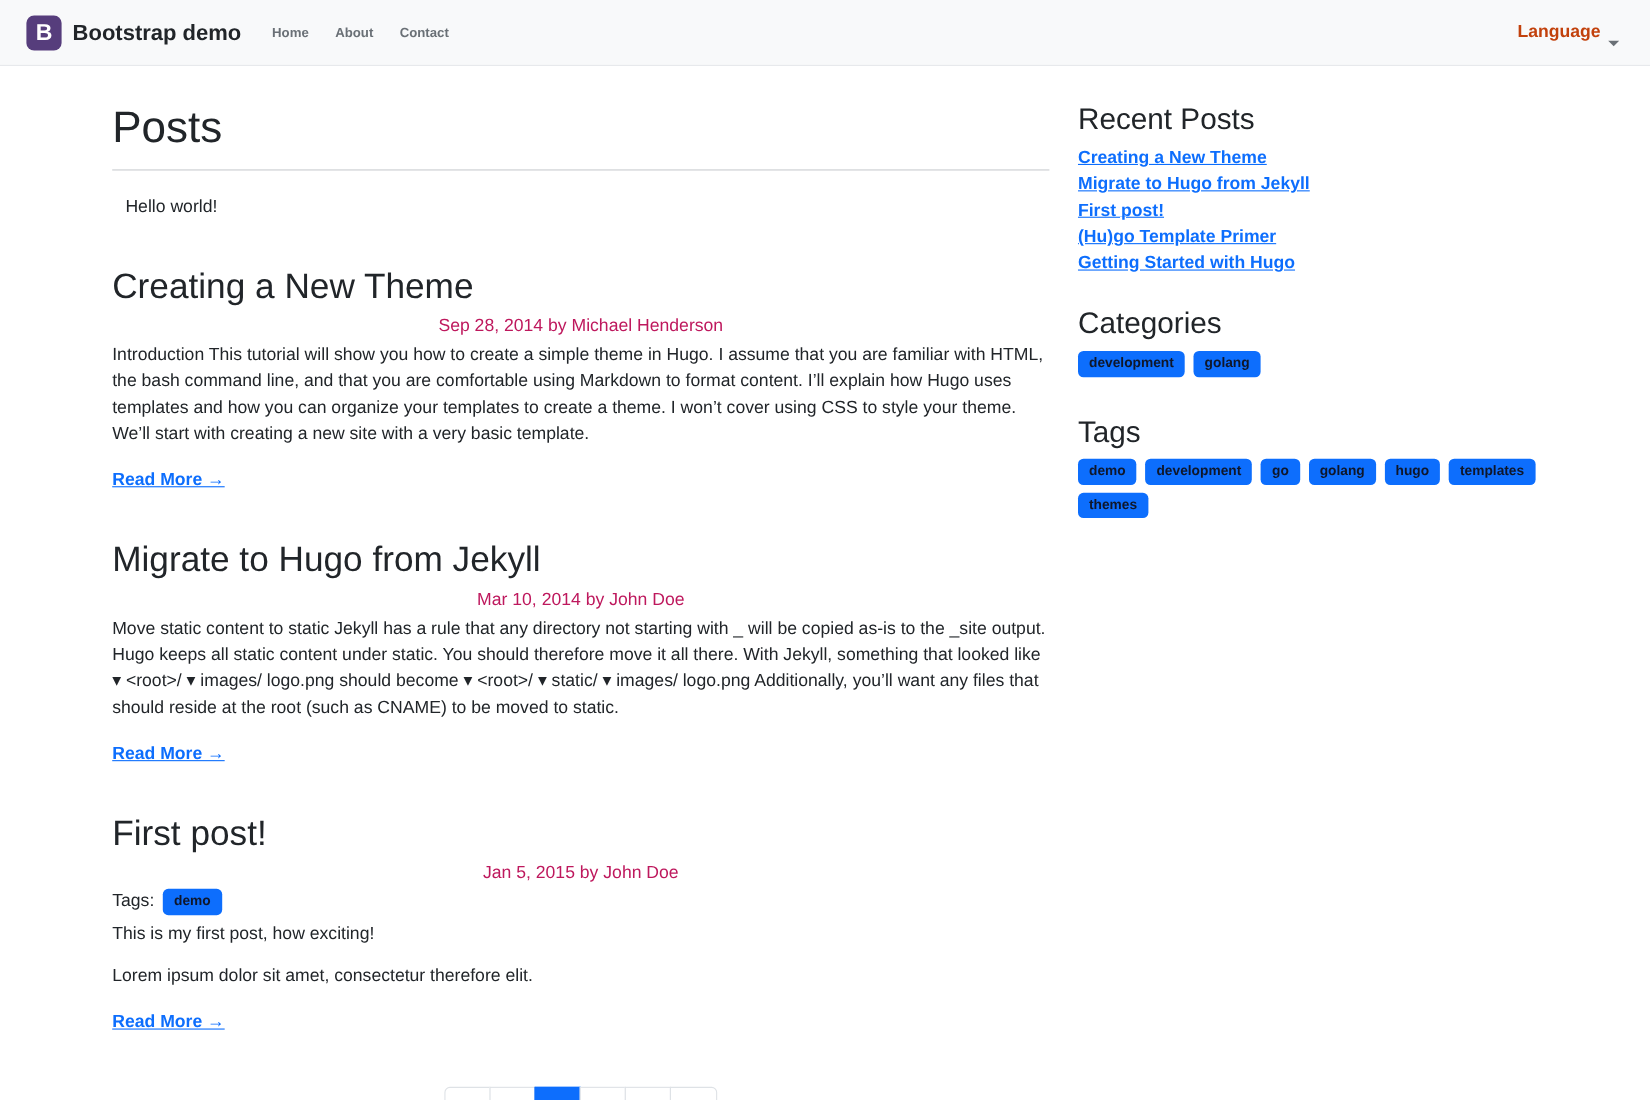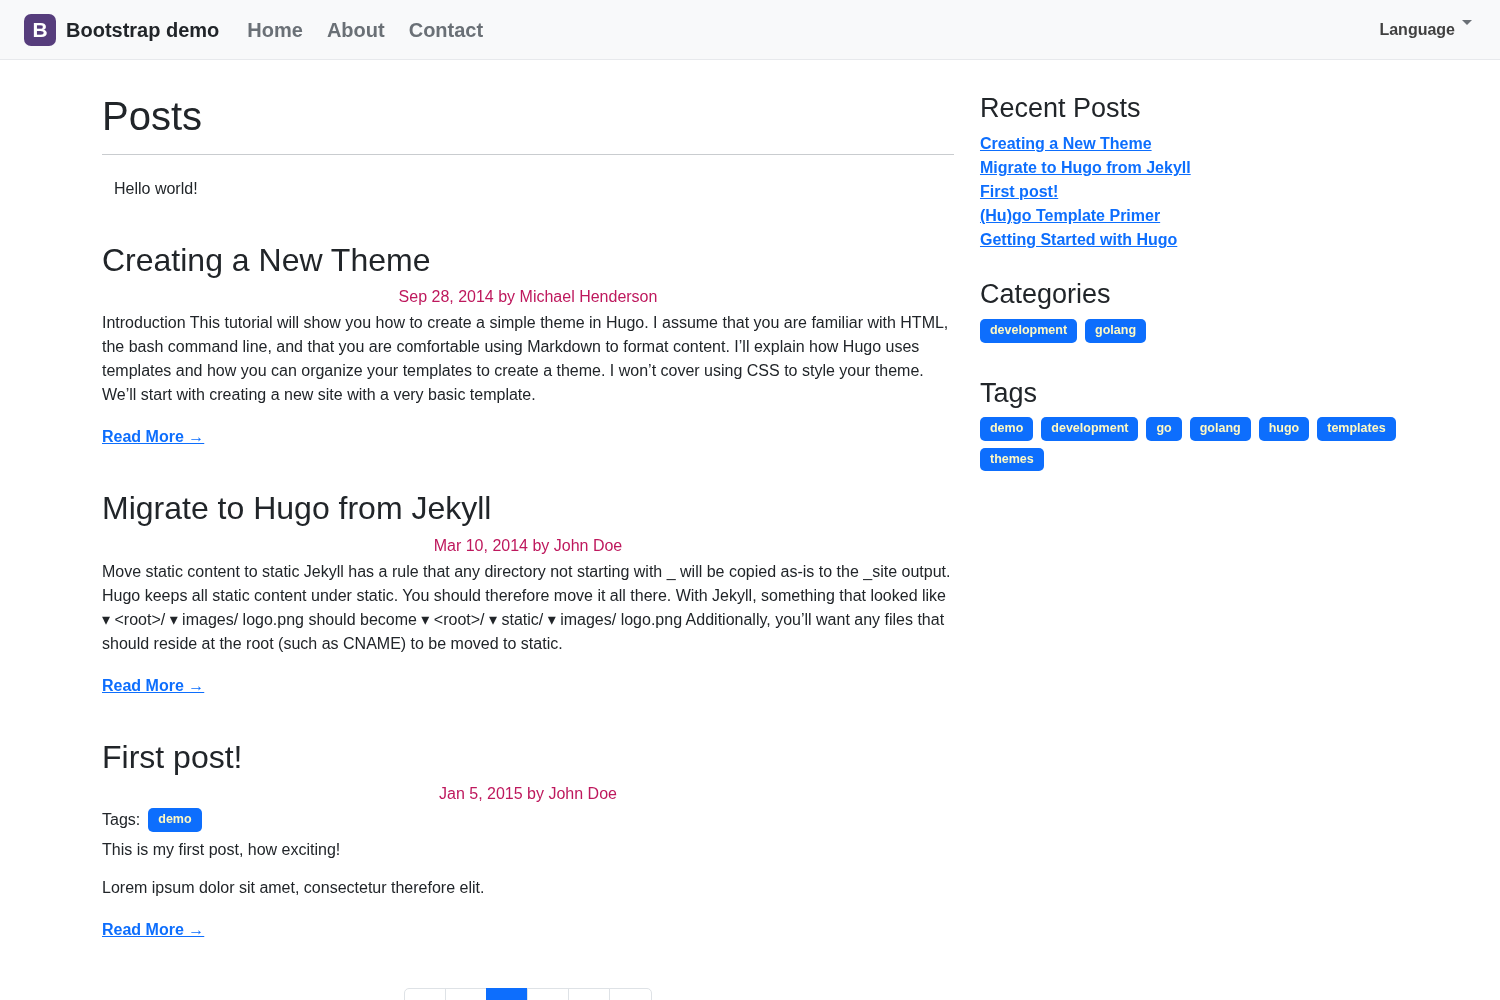--- a/index.html
+++ b/index.html
@@ -36,27 +36,27 @@
     font-size: 20px;
     color: #212529;
     text-decoration: none;
     margin-right: 18px;
   }
   .nav-links { display: flex; gap: 4px; }
   .nav-link {
     color: #6a7076;
     text-decoration: none;
     padding: 8px 10px;
-    font-size: 20px;
+    font-size: 12px;
   }
   .navbar-spacer { flex: 1; }
   .lang-toggle {
-    color: #404040;
-    text-decoration: none;
-    display: flex; align-items: flex-start; gap: 7px;
+    color: #c2410c;
+    text-decoration: none;
+    display: flex; align-items: flex-end; gap: 7px;
     font-size: 16px;
     padding: 8px 4px;
   }
   .caret-down {
     width: 0; height: 0;
     border-left: 5px solid transparent;
     border-right: 5px solid transparent;
     border-top: 5px solid #6a7076;
     display: inline-block;
     margin-top: 2px;
@@ -86,21 +86,21 @@
   .post-meta { color: #be185d; margin-bottom: 2px; text-align: center; }
   .post-excerpt { margin-bottom: 16px; }
   .post-excerpt + .post-excerpt { margin-top: -2px; }
   .read-more { display: inline-block; margin-top: 2px; }
   .post-tags-line { display: flex; align-items: center; gap: 8px; margin: 2px 0 6px 0; }
   .tags-label { font-weight: normal; }
 
   .badge {
     display: inline-block;
     background: #0d6efd;
-    color: #fef9c3;
+    color: #0f172a;
     font-size: 12.5px;
     font-weight: bold;
     padding: 5px 10px;
     border-radius: 5px;
     text-decoration: none;
     line-height: 1.1;
   }
 
   
   .pagination-wrap { display: flex; justify-content: center; margin: 46px 0 30px 0; }

